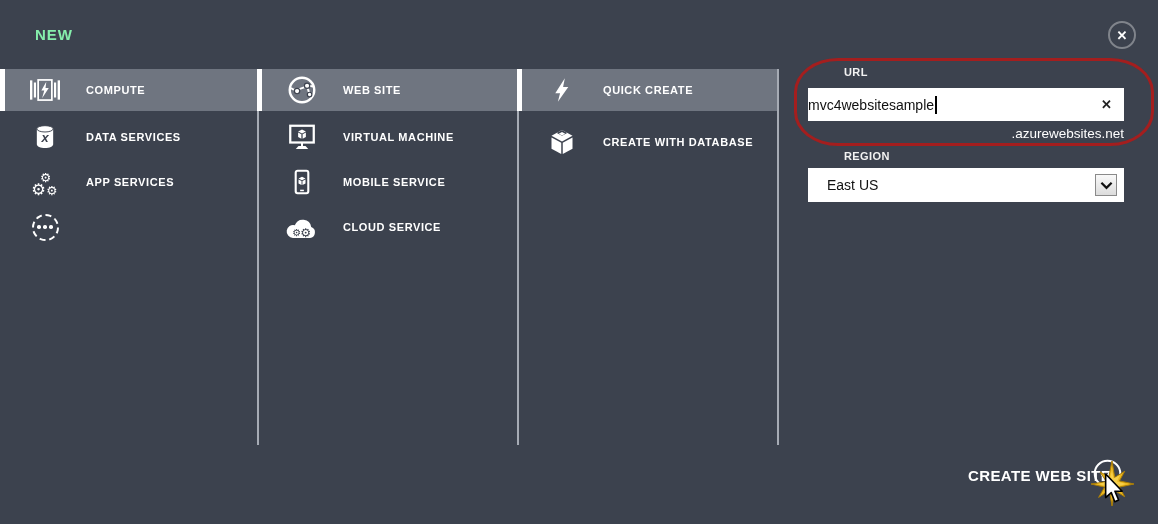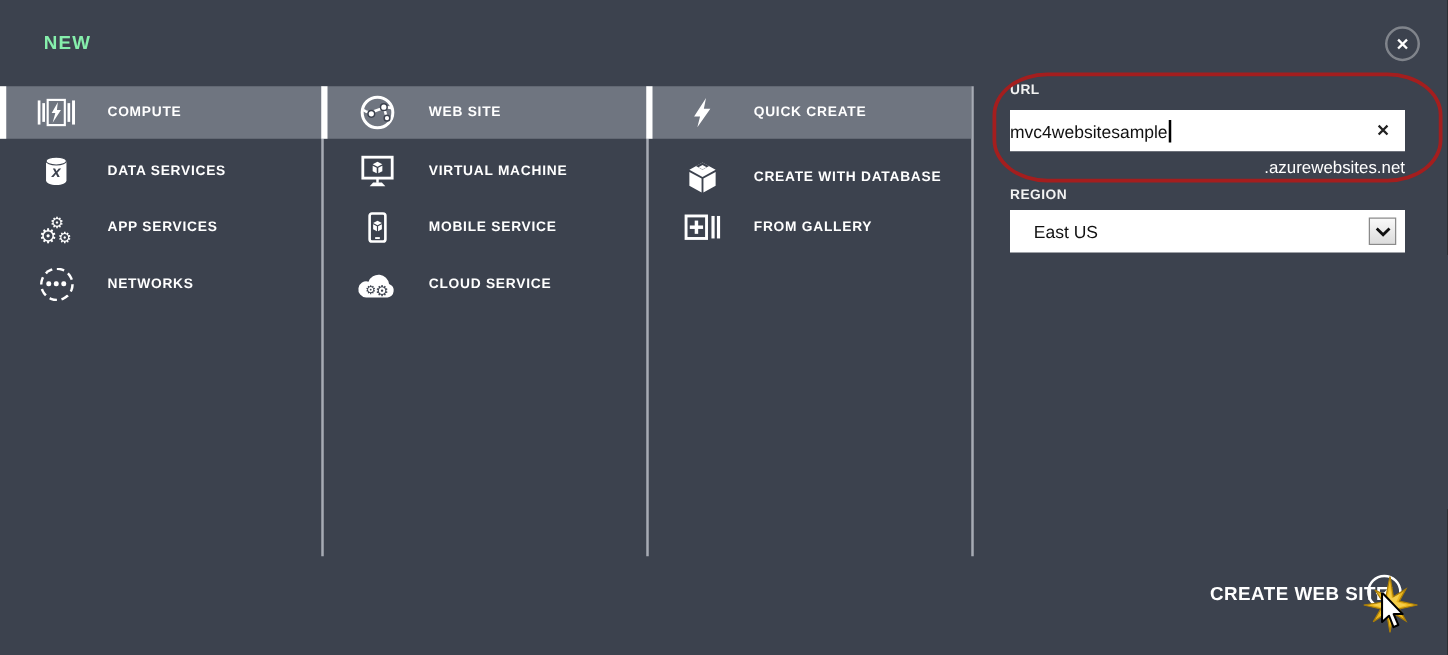--- a/index.html
+++ b/index.html
@@ -44,20 +44,21 @@
   }
   .net-circle {
     width:27px; height:27px; border:2.5px dashed #fff; border-radius:50%;
     display:flex; align-items:center; justify-content:center; gap:2.5px;
   }
   .net-circle i { width:3.5px; height:3.5px; background:#fff; border-radius:50%; }
   
   .field-label {
     position:absolute; color:#f2f2f2; font-size:11px; font-weight:bold;
     letter-spacing:0.4px;
+    margin-left:36px;
   }
   .text-input {
     position:absolute; left:808px; top:88px; width:316px; height:33px;
     background:#fff; display:flex; align-items:center; 
     font-size:14px; color:#111; cursor:text;
   }
   .caret { display:inline-block; width:1.5px; height:18px; background:#000; margin-left:1px; }
   .clear-x {
     position:absolute; right:12px; top:0; bottom:0;
     display:flex; align-items:center;
@@ -142,21 +143,20 @@
     <span class="row-label">APP SERVICES</span>
   </div>
   <div class="menu-row" style="left:0;top:206px;width:257px">
     <span class="row-icon">
       <span class="net-circle">
           <i></i>
           <i></i>
           <i></i>
         </span>
     </span>
-    <span class="row-label">NETWORKS</span>
   </div>
 
   <div class="menu-row selected" style="left:257px;top:69px;width:260px">
     <span class="sel-bar"></span>
     <span class="row-icon">
       <svg width="32" height="32" viewBox="0 0 24 24" fill="none">
         <circle cx="12" cy="12" r="9.2" stroke="#fff" stroke-width="1.8"></circle>
         <path d="M3.6 10.5 C9 15 15 6.5 20.6 9.5" stroke="#fff" stroke-width="1.5"></path>
         <path d="M15.8 8.8 L17.6 15.2" stroke="#fff" stroke-width="1.5"></path>
         <circle cx="8.3" cy="12.8" r="2" fill="#fff" stroke="#3c424e" stroke-width="0.9"></circle>
@@ -216,32 +216,20 @@
       <svg width="30" height="30" viewBox="0 0 24 24" fill="#fff">
         <path d="M12 2.4 20.4 7 12 11.6 3.6 7z"></path>
         <path d="M12 2.4 16.2 4.7 12 7 7.8 4.7z" fill="#3c424e"></path>
         <path d="M12 4 14.6 5.4 12 6.8 9.4 5.4z" fill="#fff"></path>
         <path d="M3.6 8.4 11.4 12.6 V21.6 L3.6 17.3 z"></path>
         <path d="M20.4 8.4 12.6 12.6 V21.6 L20.4 17.3 z"></path>
       </svg>
     </span>
     <span class="row-label">CREATE WITH DATABASE</span>
   </div>
-  <div class="menu-row" style="left:517px;top:161px;width:260px">
-    <span class="row-icon">
-      <svg width="30" height="28" viewBox="0 0 26 24" fill="#fff">
-        <rect x="1.6" y="4" width="14.2" height="15.6" fill="none" stroke="#fff" stroke-width="2"></rect>
-        <rect x="7.6" y="7.2" width="2.4" height="9.2"></rect>
-        <rect x="4.2" y="10.6" width="9.2" height="2.4"></rect>
-        <rect x="19.2" y="4" width="2.2" height="15.6"></rect>
-        <rect x="23" y="4" width="2.2" height="15.6"></rect>
-      </svg>
-    </span>
-    <span class="row-label">FROM GALLERY</span>
-  </div>
 
   <div class="field-label" style="left:808px;top:66px">URL</div>
 
   <div class="text-input">
     <span>mvc4websitesample</span>
     <span class="caret"></span>
     <span class="clear-x">✕</span>
   </div>
 
   <div class="url-suffix">.azurewebsites.net</div>

